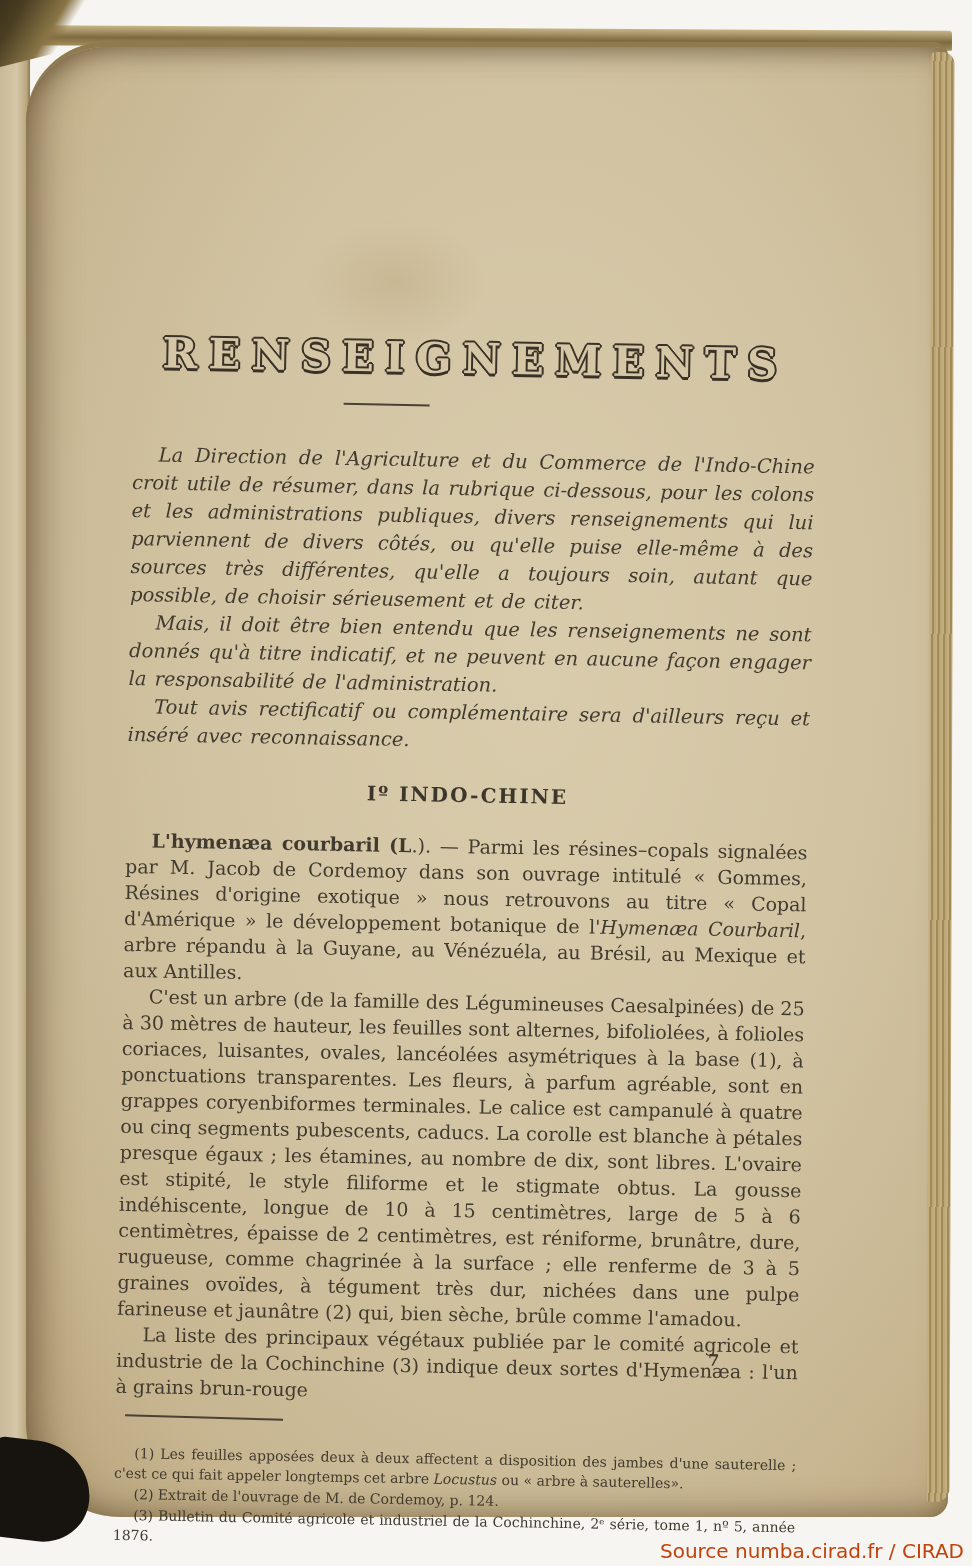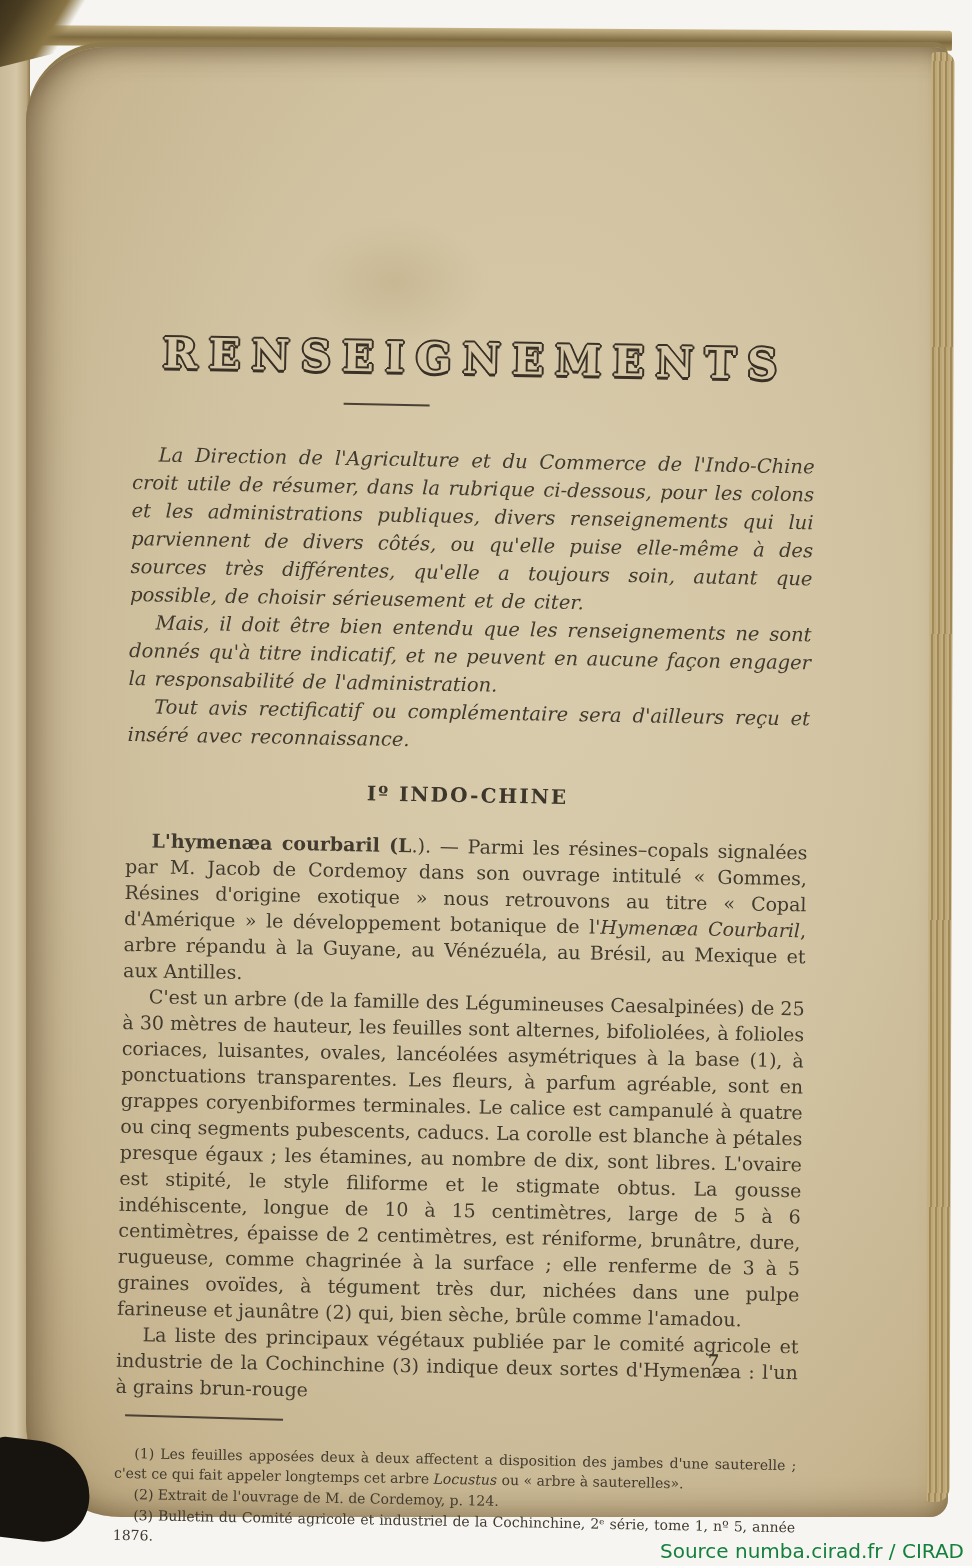--- a/index.html
+++ b/index.html
@@ -92,21 +92,21 @@
   .footnotes{margin-top:26px;font-size:14px;line-height:20px;}
   .footnotes p{text-align:justify;text-indent:20px;margin-bottom:1px;}
   .pageno{
     position:absolute;left:592px;top:1012px;
     font-size:16px;font-weight:bold;color:#3d362b;
   }
 
   .credit{
     position:absolute;right:8px;bottom:3px;
     font-family:"DejaVu Sans","Liberation Sans",sans-serif;
-    font-size:20px;color:#15803d;
+    font-size:20px;color:#c2410c;
   }
 </style>
 </head>
 <body>
 
 <div class="scan">
 
   <div class="facing-page"></div>
   <div class="top-edge"></div>
   <div class="corner-tl"></div>

